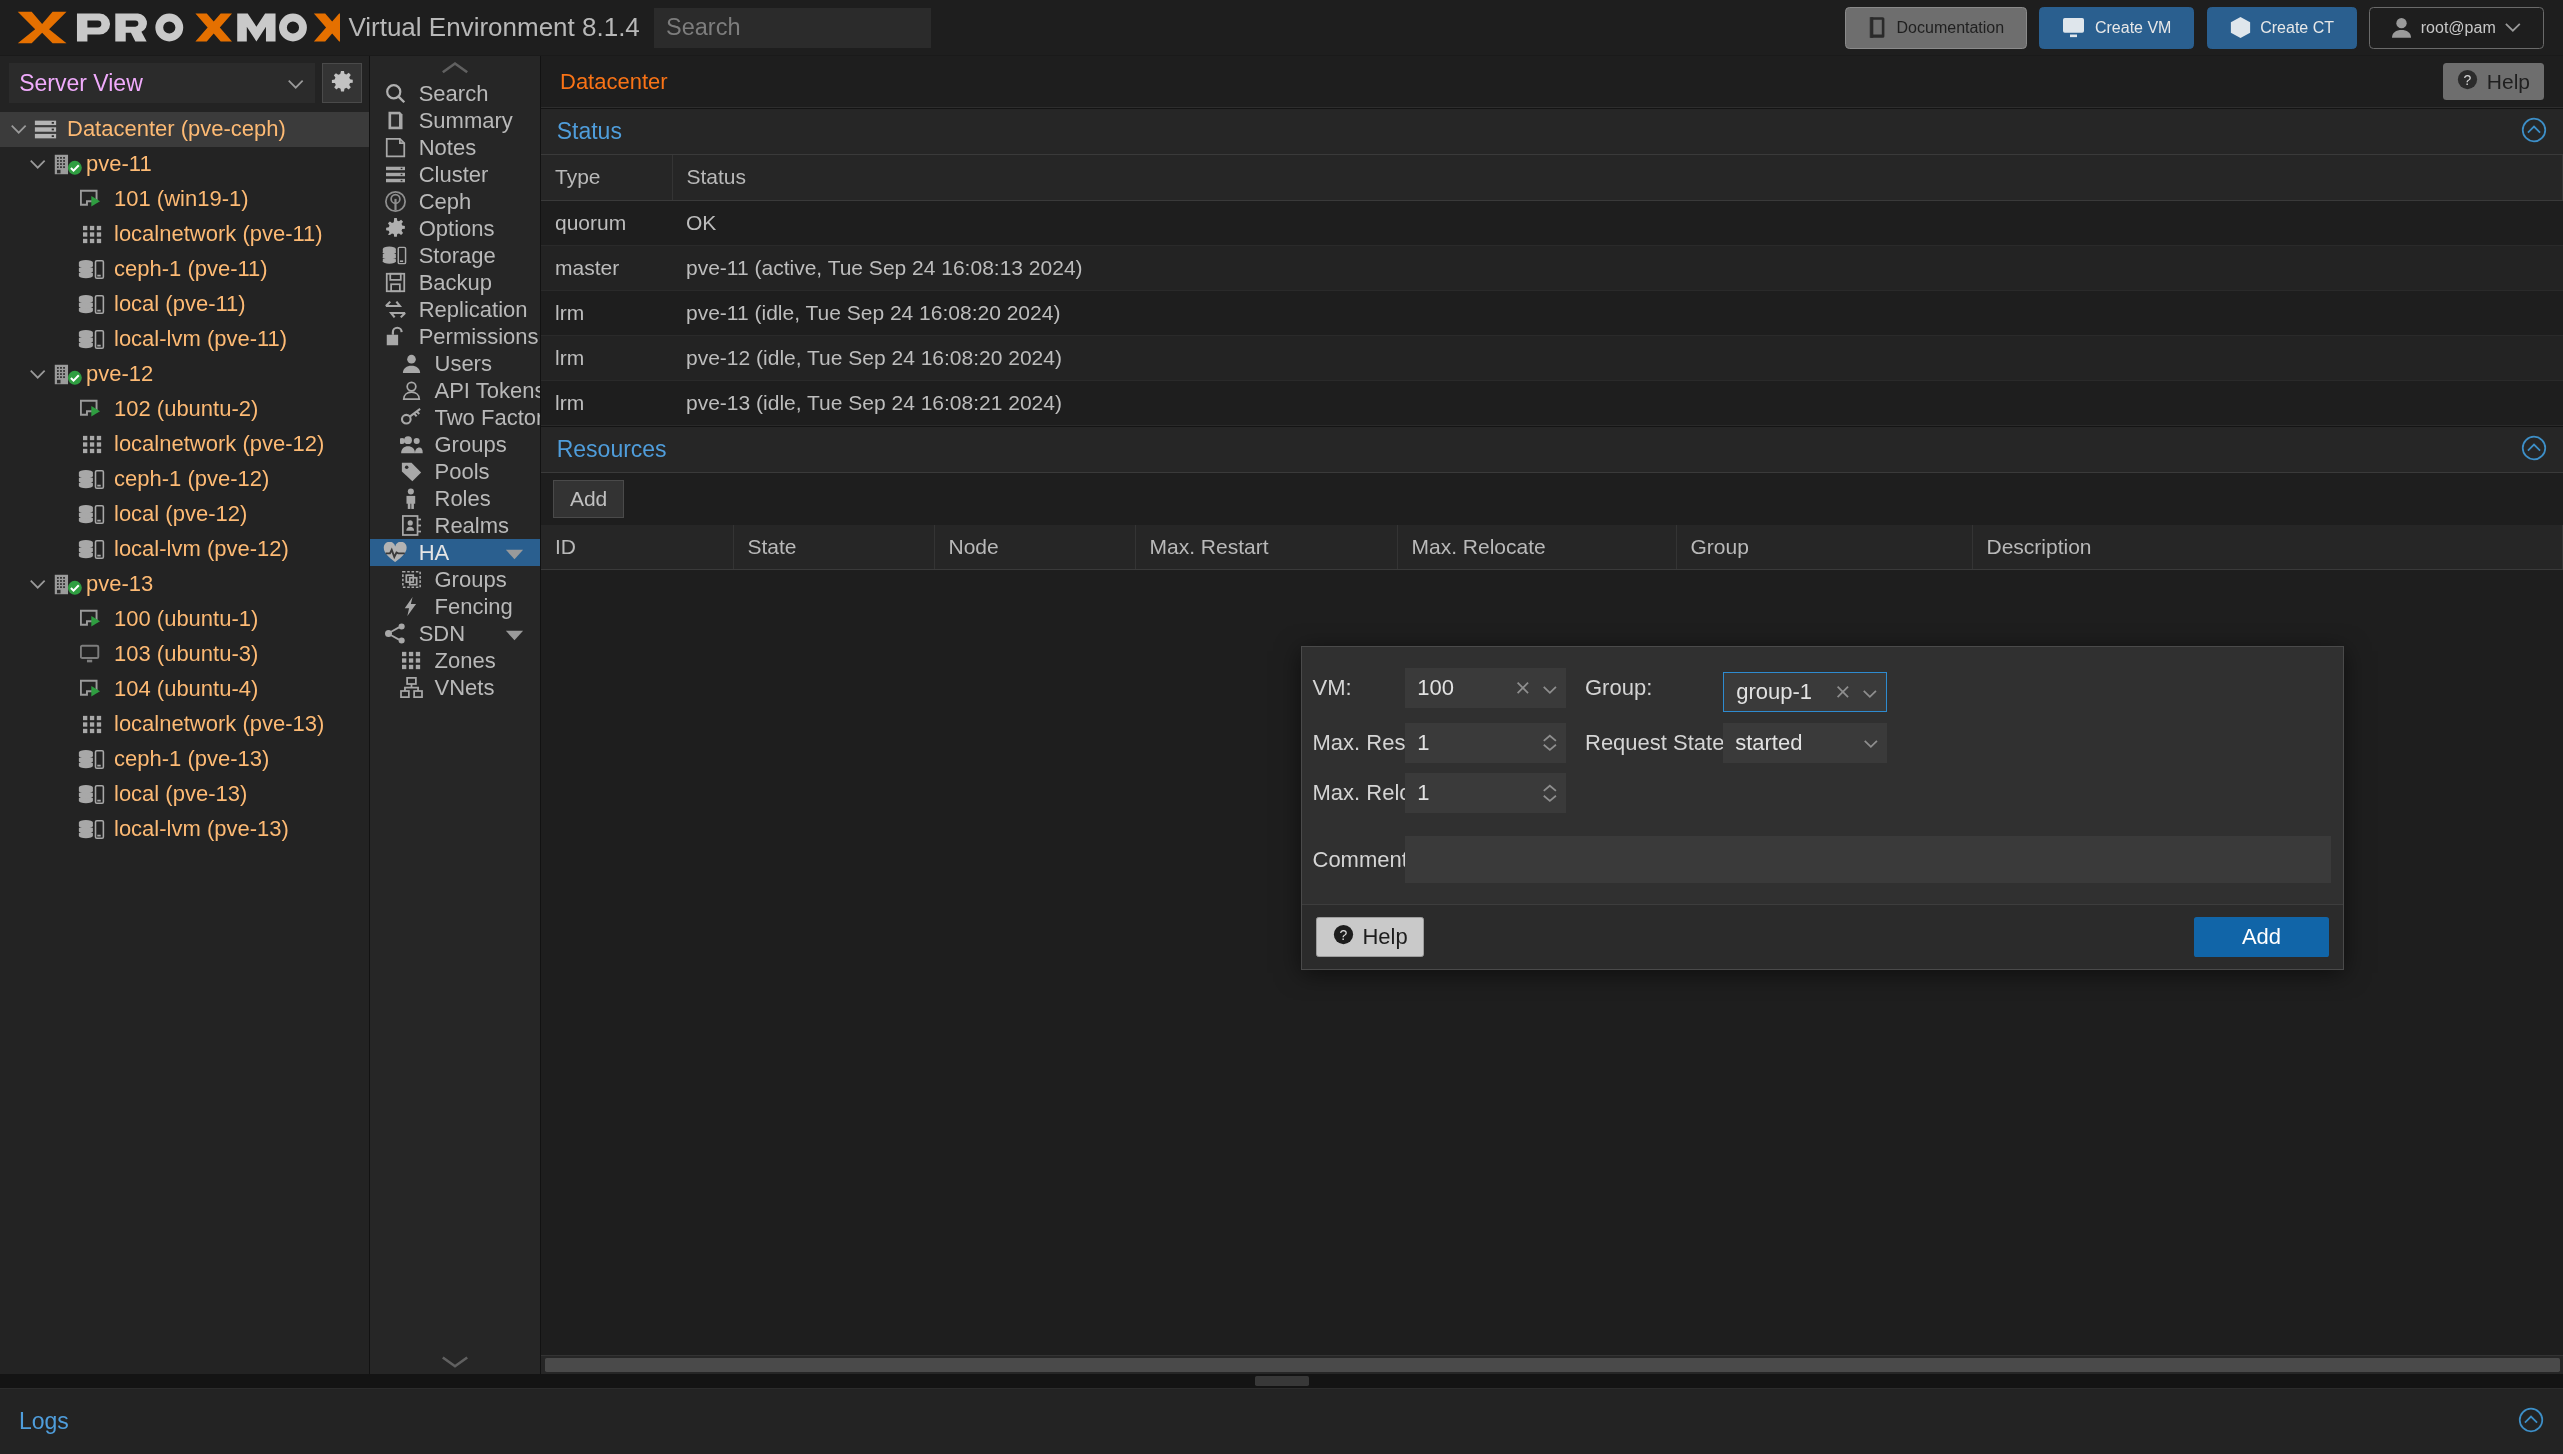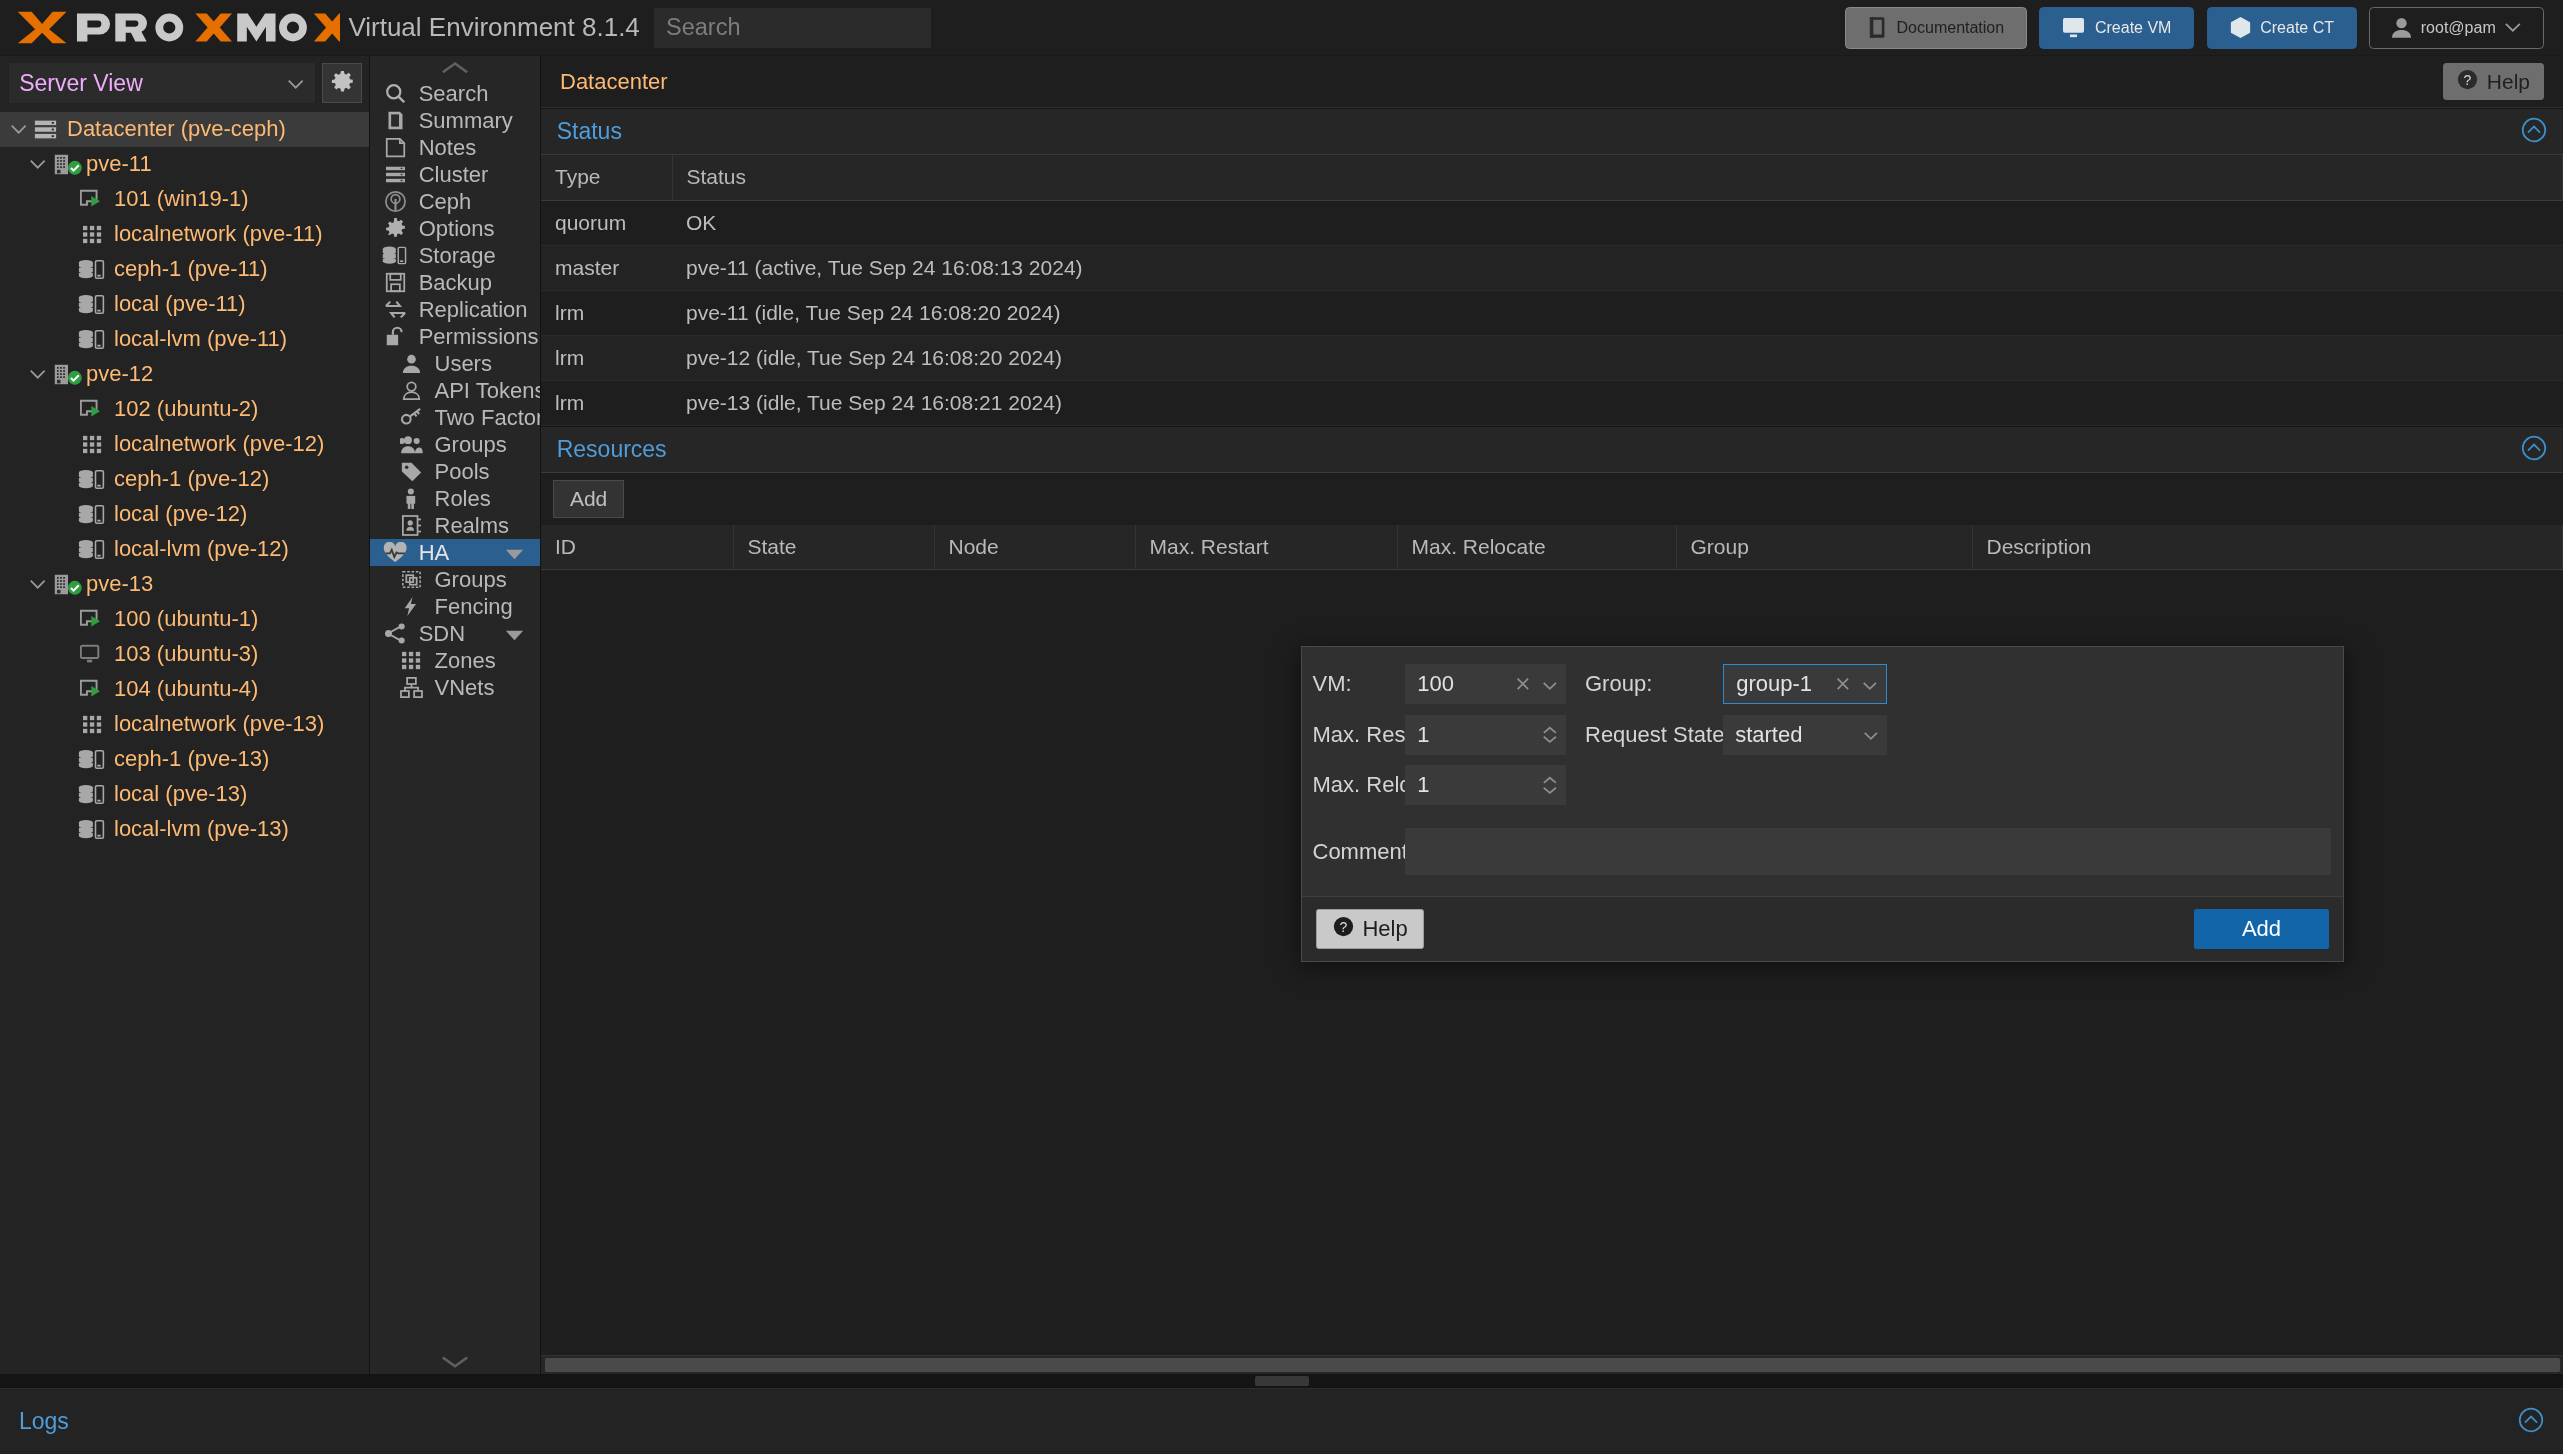--- a/index.html
+++ b/index.html
@@ -96,21 +96,21 @@
   .nrow .nicon { width: 26px; flex: 0 0 26px; display: flex; align-items: center; justify-content: center; margin-right: 10.5px; }
   .nrow.sub { padding-left: 28px; }
   .nrow .caret { margin-left: auto; margin-right: 15.7px; }
 
   
   .mainwrap { flex: 1 1 auto; display: flex; flex-direction: column; min-width: 0; background: #1e1e1e; }
   .crumbbar {
     height: 51px; flex: 0 0 51px; display: flex; align-items: center;
     padding: 0 19px 0 19px; background: #1e1e1e;
   }
-  .crumb { font-size: 22px; color: #fdba74; }
+  .crumb { font-size: 22px; color: #f97316; }
   .helpbtn {
     margin-left: auto; height: 37px; background: #6e6e6e; color: #1f1f1f;
     display: flex; align-items: center; gap: 8.7px; padding: 0 14px;
     border-radius: 3.5px; font-size: 21px; cursor: pointer;
   }
   .content { flex: 1 1 auto; overflow: hidden; position: relative; border-top: 0.9px solid #2e2e2e; }
 
   .panel-head {
     height: 47px; display: flex; align-items: center; padding: 0 15.7px;
     background: #262626; border-bottom: 0.9px solid #3a3a3a;
@@ -166,21 +166,21 @@
   .modal-body { background: #303030; padding: 17.4px 0 21px 0; }
   .frow { display: flex; align-items: center; margin-bottom: 10.5px; }
   .fcol { display: flex; align-items: center; }
   .flabel { font-size: 22px; color: #d4d4d4; white-space: nowrap; }
   .fcol.left .flabel { width: 103px; padding-left: 10.5px; }
   .fcol.right .flabel { width: 157px; padding-left: 19px; }
   .fieldbox {
     height: 40px; background: #3a3a3a; display: flex; align-items: center;
     padding: 0 8.7px 0 12.2px; font-size: 22px; color: #e2e2e2;
   }
-  .fieldbox.focused { border: 1.7px solid #2e8bd0; background: #3a3a3a; }
+  .fieldbox.focused { border: 1.7px solid #2e8bd0; background: #3a3a3a; margin-top: 8px; }
   .fieldbox .val { flex: 1 1 auto; white-space: nowrap; overflow: hidden; }
   .fieldbox .trigger { display: flex; align-items: center; gap: 10.5px; }
   .w-left { width: 161px; }
   .w-right { width: 164px; }
   .spin { display: flex; flex-direction: column; gap: 0.9px; align-items: center; }
   .comment-row { margin-top: 23px; display: flex; align-items: center; }
   .comment-row .flabel { width: 103px; padding-left: 10.5px; }
   .comment-box { height: 47px; background: #3a3a3a; flex: 1 1 auto; margin-right: 12.2px; }
   .modal-foot {
     height: 65px; display: flex; align-items: center; padding: 0 14px;

